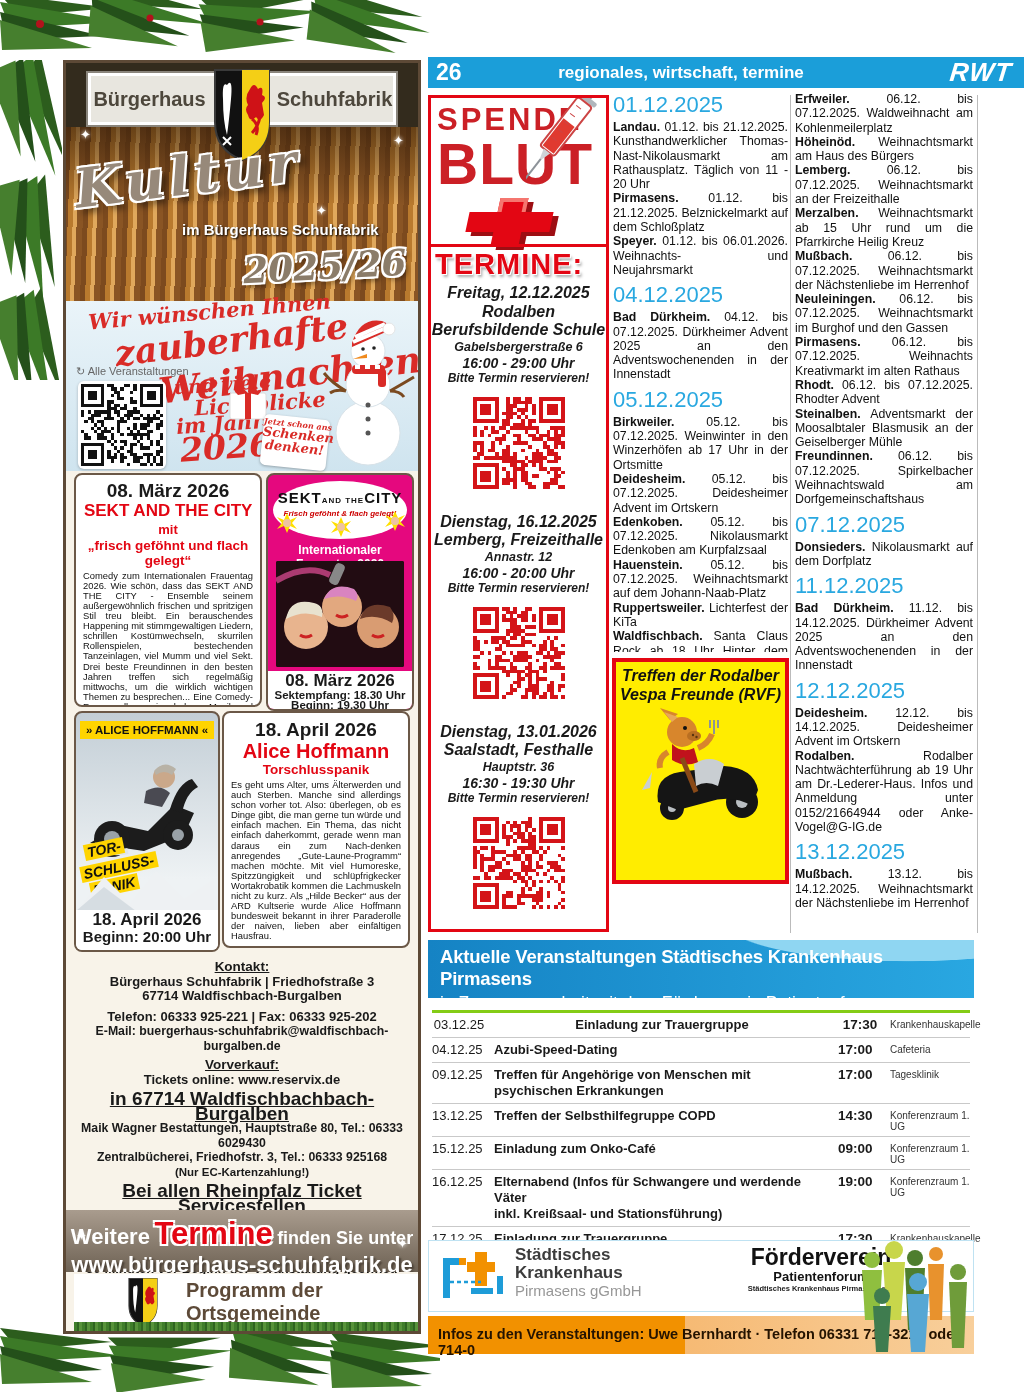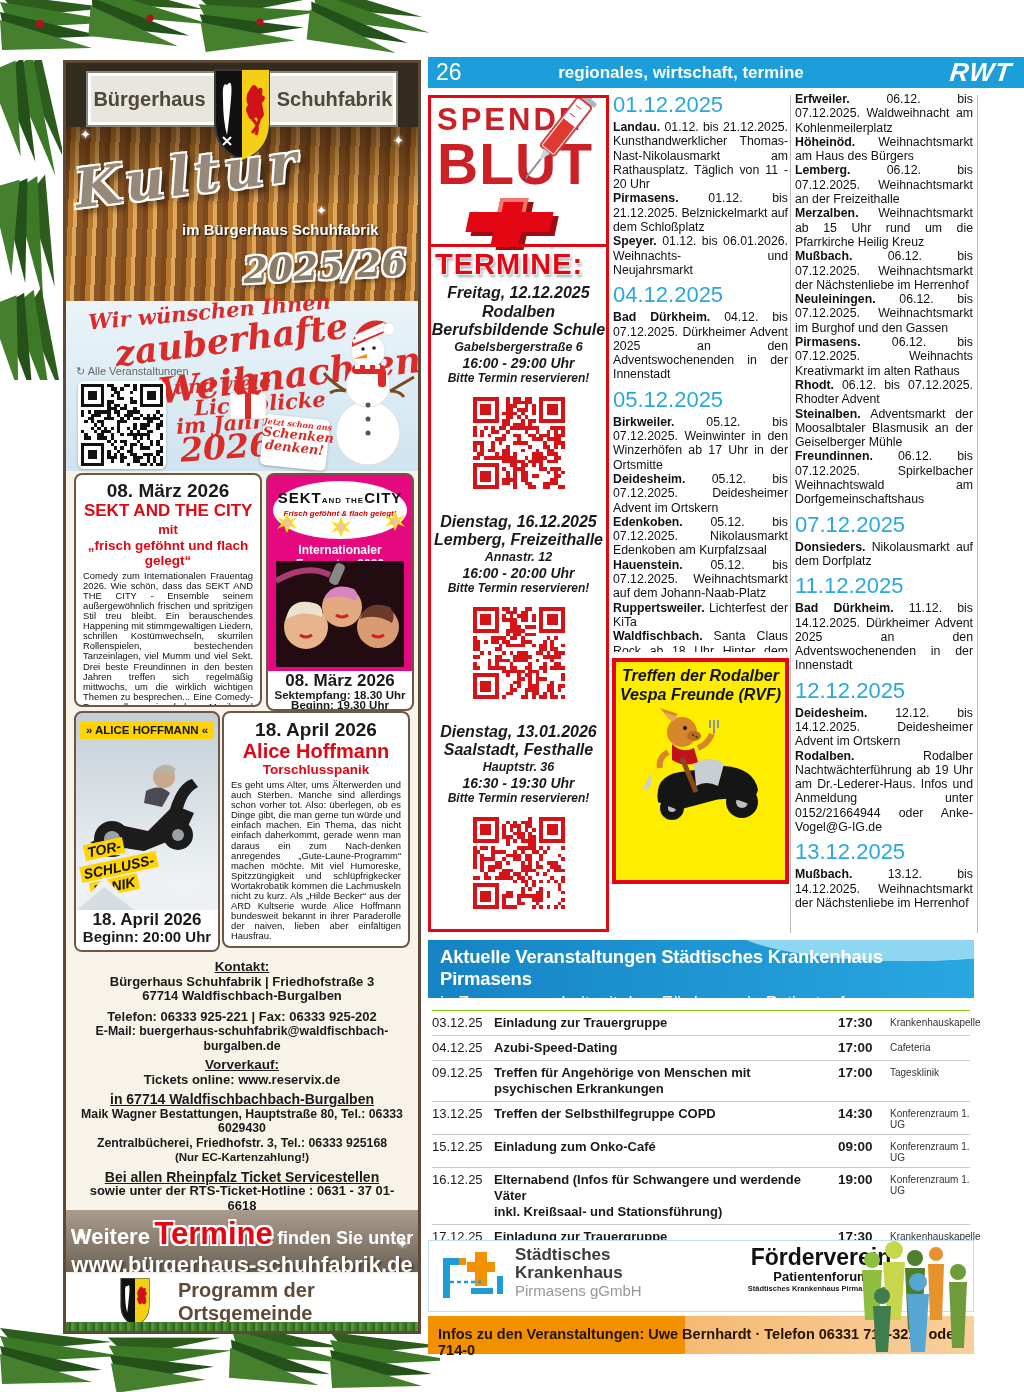--- a/index.html
+++ b/index.html
@@ -2,21 +2,21 @@
 <html lang="de"><head>
 <meta charset="utf-8">
 <style>
   html,body{margin:0;padding:0;background:#fff;}
   .page{position:relative;width:1024px;height:1392px;background:#fff;overflow:hidden;
         font-family:"Liberation Sans",sans-serif;color:#1a1a1a;}
   svg{display:block;}
 
   
   .topbar{position:absolute;left:428px;top:57px;width:596px;height:31px;background:#1b9ed9;color:#fff;}
-  .pageno{position:absolute;left:8px;top:2px;font-size:23px;font-weight:400;}
+  .pageno{position:absolute;left:8px;top:2px;font-size:23px;font-weight:700;}
   .sectitle{position:absolute;left:0;right:90px;top:6px;text-align:center;font-weight:700;font-size:17px;}
   .rwt{position:absolute;right:12px;top:0px;font-size:26px;font-weight:900;font-style:italic;
        letter-spacing:1px;transform:skewX(-6deg);}
 
   
   .ad{position:absolute;left:63px;top:60px;width:352px;height:1268px;border:3px solid #5d4936;
       background:#f8f3e9;overflow:hidden;}
   .ad-banner{position:absolute;left:0;top:0;width:352px;height:238px;background:#332b1d;overflow:hidden;}
   .curtain{position:absolute;left:0;top:64px;right:0;bottom:0;
       background:repeating-linear-gradient(92deg,#7c4a1e 0 5px,#b97a2e 5px 10px,#e0a85c 10px 14px,#8a5524 14px 20px);}
@@ -80,34 +80,34 @@
       transform:rotate(-12deg);font-size:14px;}
   .e2w{position:absolute;left:0;right:0;bottom:0;height:40px;background:#fff;text-align:center;}
   .e2w .d{font-size:17px;font-weight:700;line-height:19px;}
   .e2w .l{font-size:15px;font-weight:700;line-height:16px;}
   .e2t{left:156px;top:648px;width:188px;height:237px;padding:6px 7px;box-sizing:border-box;}
   .e2t .name{text-align:center;font-size:20px;font-weight:700;color:#e30613;line-height:1.05;}
   .e2t .sub{text-align:center;font-size:13.5px;font-weight:700;color:#e30613;margin-bottom:3px;}
 
   .contact{position:absolute;left:10px;top:892px;width:332px;text-align:center;line-height:14.5px;}
   .c-h{font-size:13.5px;font-weight:700;text-decoration:underline;margin-top:5px;}
-  .c-hu{font-size:14px;font-weight:700;text-decoration:underline;margin-top:5px;}
+  .c-hu{font-size:19px;font-weight:700;text-decoration:underline;margin-top:5px;}
   .c-b{font-size:13px;font-weight:700;}
   .c-b2{font-size:12.3px;font-weight:700;}
   .c-s{font-size:11.5px;font-weight:700;}
   .c-g{margin-top:6px;}
 
   .more-banner{position:absolute;left:0;top:1147px;width:352px;height:62px;
       background:linear-gradient(180deg,#a99c8e,#6e6254);text-align:center;color:#fff;overflow:hidden;}
   .more-l1{margin-top:6px;font-weight:800;}
   .more-l1 .w1{font-size:22px;} 
   .more-l1 .w2{font-size:31px;color:#e30613;text-shadow:-2px -2px 0 #fff,2px -2px 0 #fff,-2px 2px 0 #fff,2px 2px 0 #fff;}
   .more-l1 .w3{font-size:18px;}
   .more-url{font-size:22px;font-weight:800;text-shadow:2px 2px 2px #4a4036;}
-  .prog{position:absolute;left:0;top:1211px;width:352px;height:57px;background:#fff;}
+  .prog{position:absolute;left:8px;top:1211px;width:352px;height:57px;background:#fff;}
   .prog-text{position:absolute;left:112px;top:5px;font-size:20px;font-weight:700;color:#5d4a38;line-height:23px;}
   .grass{position:absolute;left:0;bottom:0;width:100%;height:9px;
       background:repeating-linear-gradient(88deg,#3f7d2a 0 3px,#2e6420 3px 5px,#57923a 5px 8px);}
 
   
   .blood{position:absolute;left:428px;top:95px;width:181px;height:837px;border:3px solid #e30613;
       background:#fff;box-sizing:border-box;overflow:hidden;}
   .spende{position:absolute;left:6px;top:4px;font-size:31px;font-weight:900;color:#cb2026;letter-spacing:3px;}
   .blut{position:absolute;left:6px;top:33px;font-size:57px;font-weight:900;color:#cb2026;letter-spacing:1px;}
   .syringe{position:absolute;right:0px;top:0px;}
@@ -143,21 +143,21 @@
   
   .hosp{position:absolute;left:428px;top:940px;width:546px;height:414px;}
   .hosp-head{position:absolute;left:0;top:0;right:0;height:58px;color:#fff;
       background:radial-gradient(ellipse 60% 120% at 88% -30%,#8fd6f2 0 55%,transparent 56%),
                  linear-gradient(90deg,#1583c4,#29a7e1);}
   .hosp-head .l1{padding:6px 0 0 12px;font-weight:700;font-size:18.5px;letter-spacing:-0.2px;}
   .hosp-head .l2{padding:3px 0 0 12px;font-weight:400;font-size:17.5px;}
   .hosp-table{position:absolute;left:4px;right:4px;top:70px;}
   .h-row{display:grid;grid-template-columns:54px 1fr 44px 80px;column-gap:8px;
       padding:4px 0;border-bottom:1px solid #c9c9c9;align-items:start;}
-  .h-row:first-child{border-top:1px solid #84cc16;}
+  .h-row:first-child{border-top:3px solid #84cc16;text-align:center;}
   .h-date{font-size:13px;} .h-event{font-size:13px;font-weight:700;white-space:pre-line;line-height:16px;}
   .h-time{font-size:13.5px;font-weight:700;} .h-loc{font-size:10px;color:#333;padding-top:2px;}
   .hosp-logos{position:absolute;left:0;right:0;top:300px;height:72px;background:#fff;border:1px solid #bfe2f2;box-sizing:border-box;}
   .kh-text{position:absolute;left:86px;top:5px;line-height:18px;}
   .kh-text .a{font-size:17px;font-weight:700;color:#3c3c3c;}
   .kh-text .b{font-size:15px;color:#979797;}
   .fv{position:absolute;left:292px;top:4px;width:200px;text-align:center;}
   .fv .a{font-size:23px;font-weight:900;color:#111;line-height:24px;}
   .fv .b{font-size:13px;font-weight:800;color:#111;line-height:15px;}
   .fv .c{font-size:7.5px;font-weight:700;color:#222;}

